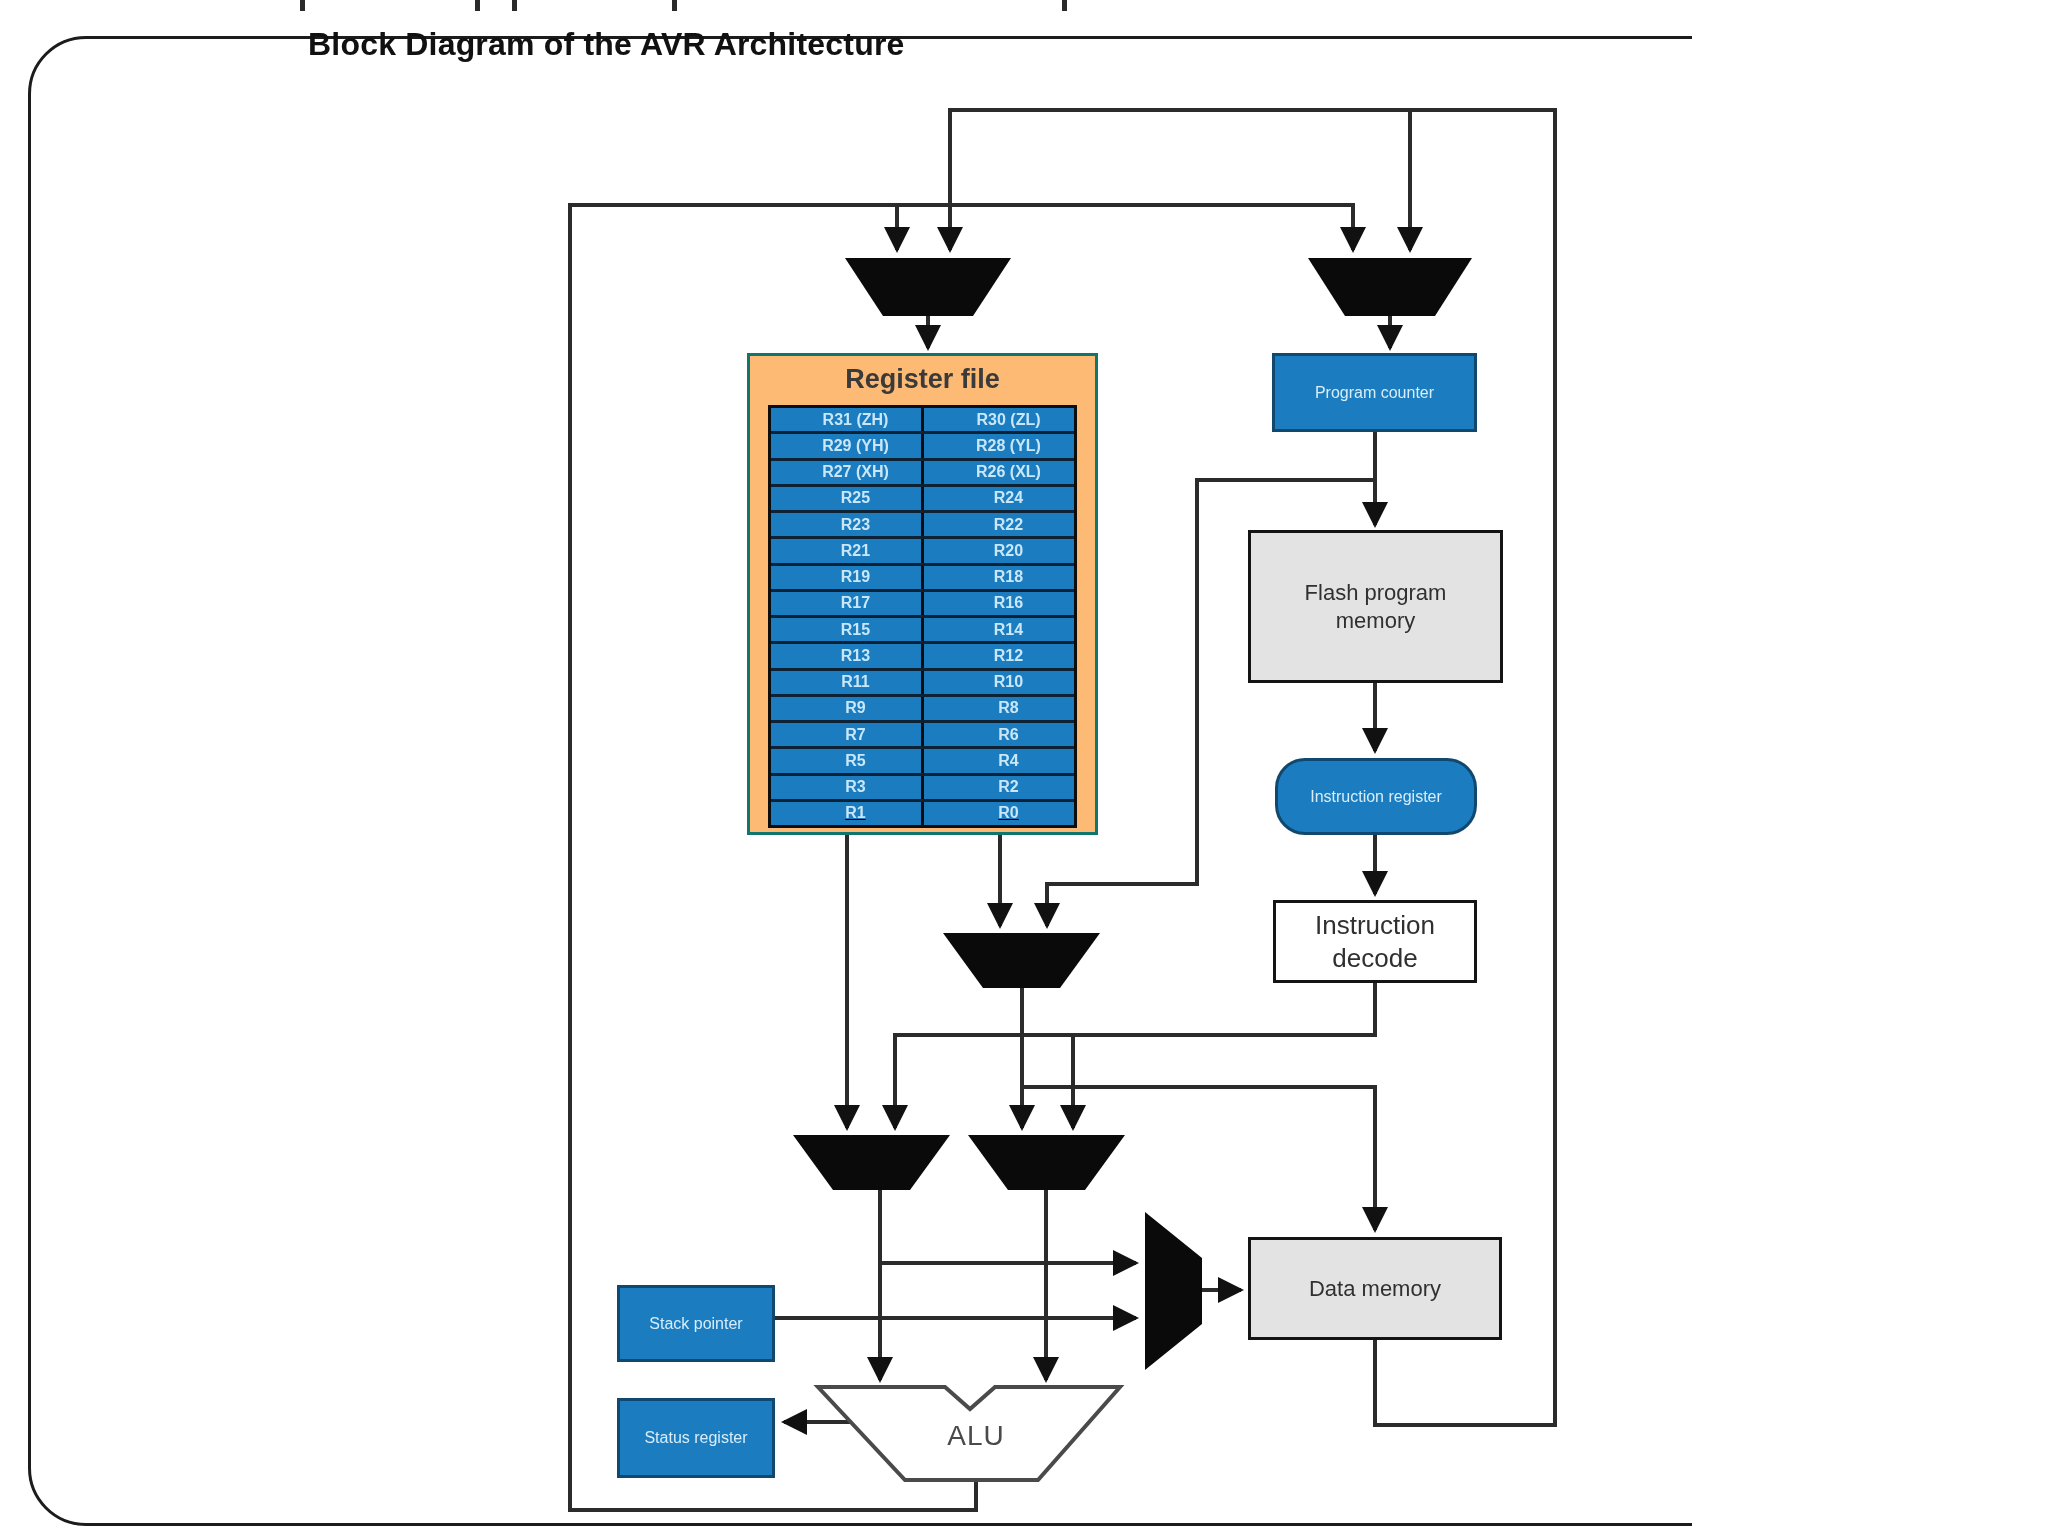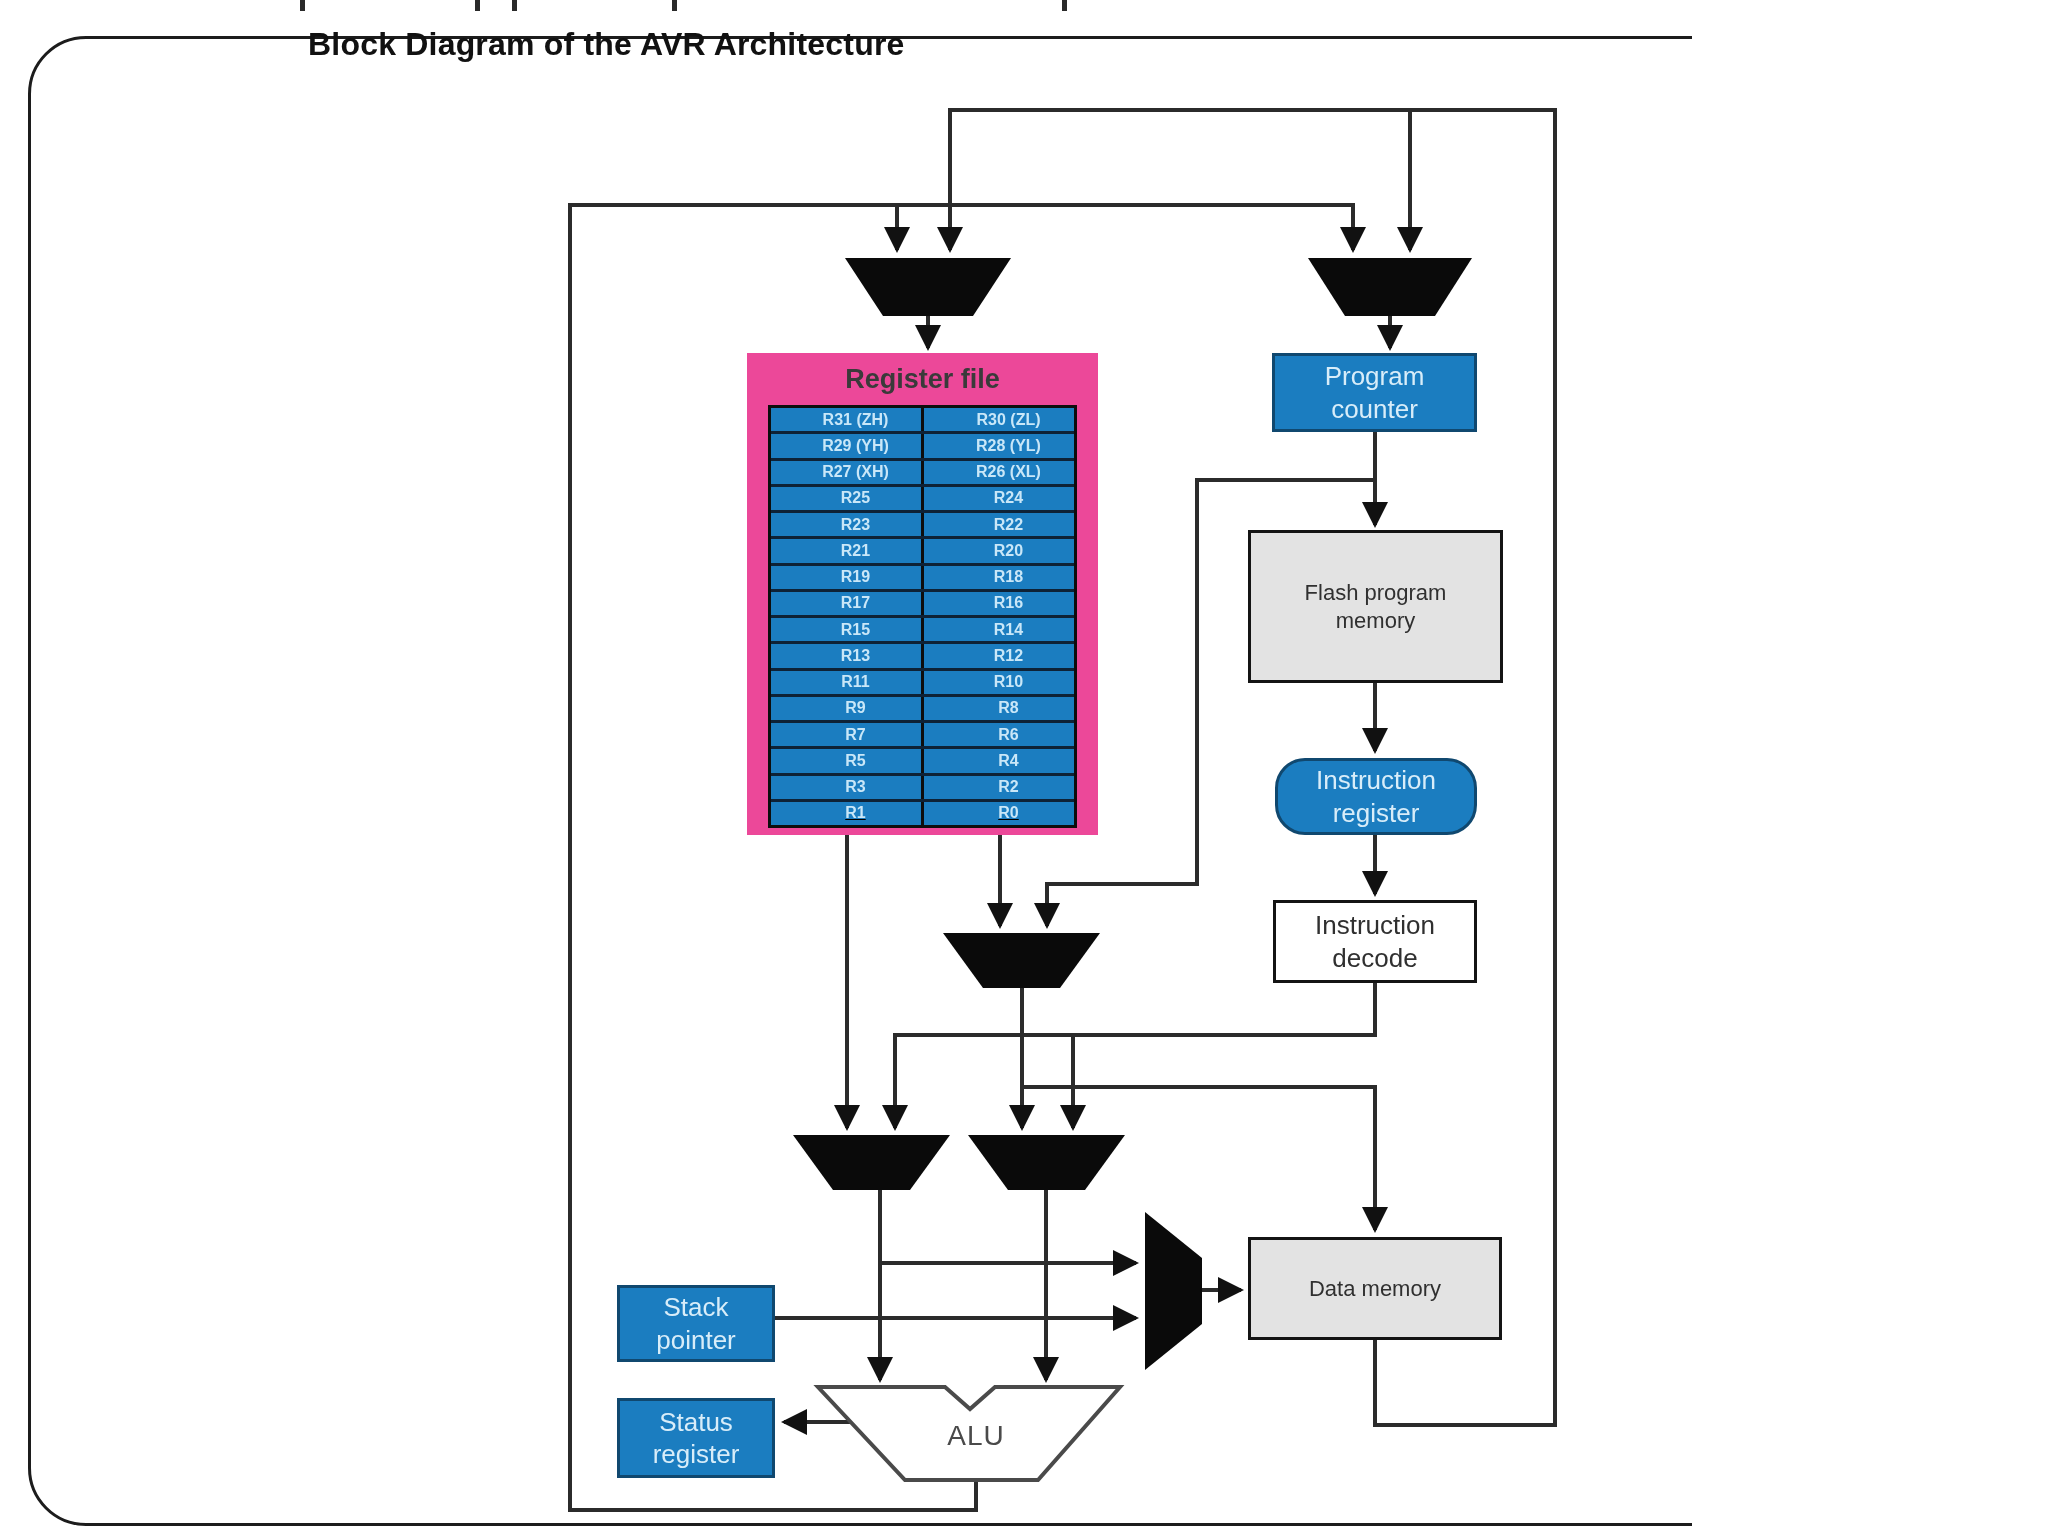--- a/index.html
+++ b/index.html
@@ -9,26 +9,26 @@
   .frame{position:absolute;left:28px;top:36px;width:1990px;height:1484px;
          border:3px solid #1c1c1c;border-radius:58px;}
   
   .frag{position:absolute;top:0;width:5px;height:11px;background:#2a2a2a;}
   
   .title{position:absolute;left:308px;top:26px;font-size:32px;font-weight:bold;color:#111;
          letter-spacing:0.2px;}
   
   .box{position:absolute;display:flex;align-items:center;justify-content:center;
        text-align:center;box-sizing:border-box;line-height:1.25;}
-  .box.blue{background:#1b7dc0;border:3px solid #10486f;color:#d8edf9;font-size:26px;font-weight:500;}
+  .box.blue{background:#1b7dc0;border:3px solid #10486f;color:#d8edf9;font-size:16px;font-weight:500;}
   .box.gray{background:#e3e3e3;border:3px solid #141414;color:#303030;font-size:22px;}
   .box.white{background:#ffffff;border:3px solid #141414;color:#303030;font-size:26px;}
   
-  .rf-box{position:absolute;left:747px;top:353px;width:351px;height:482px;background:#ec4899;
-          border:3px solid #ec4899;box-sizing:border-box;}
+  .rf-box{position:absolute;left:747px;top:353px;width:351px;height:482px;background:#fdba74;
+          border:3px solid #0f766e;box-sizing:border-box;}
   .rf-title{position:absolute;left:0;top:8px;width:100%;text-align:center;font-size:27px;
             color:#3a3a3a;font-weight:600;}
   .rf-table{position:absolute;left:18px;top:49px;width:309px;height:423px;
             border:3px solid #0d0d0d;box-sizing:border-box;display:flex;flex-direction:column;}
   .rf-row{flex:1;display:flex;border-bottom:3px solid #0e2236;box-sizing:border-box;}
   .rf-row:last-child{border-bottom:none;text-decoration:underline;}
   .rf-cell{flex:1;background:#1b7dc0;color:#c9e7f8;font-size:16px;font-weight:bold;
            display:flex;align-items:center;justify-content:center;box-sizing:border-box;padding-left:19px;}
   .rf-cell:first-child{border-right:3px solid #0d0d0d;}
   .alu-label{position:absolute;left:930px;top:1420px;width:92px;text-align:center;

